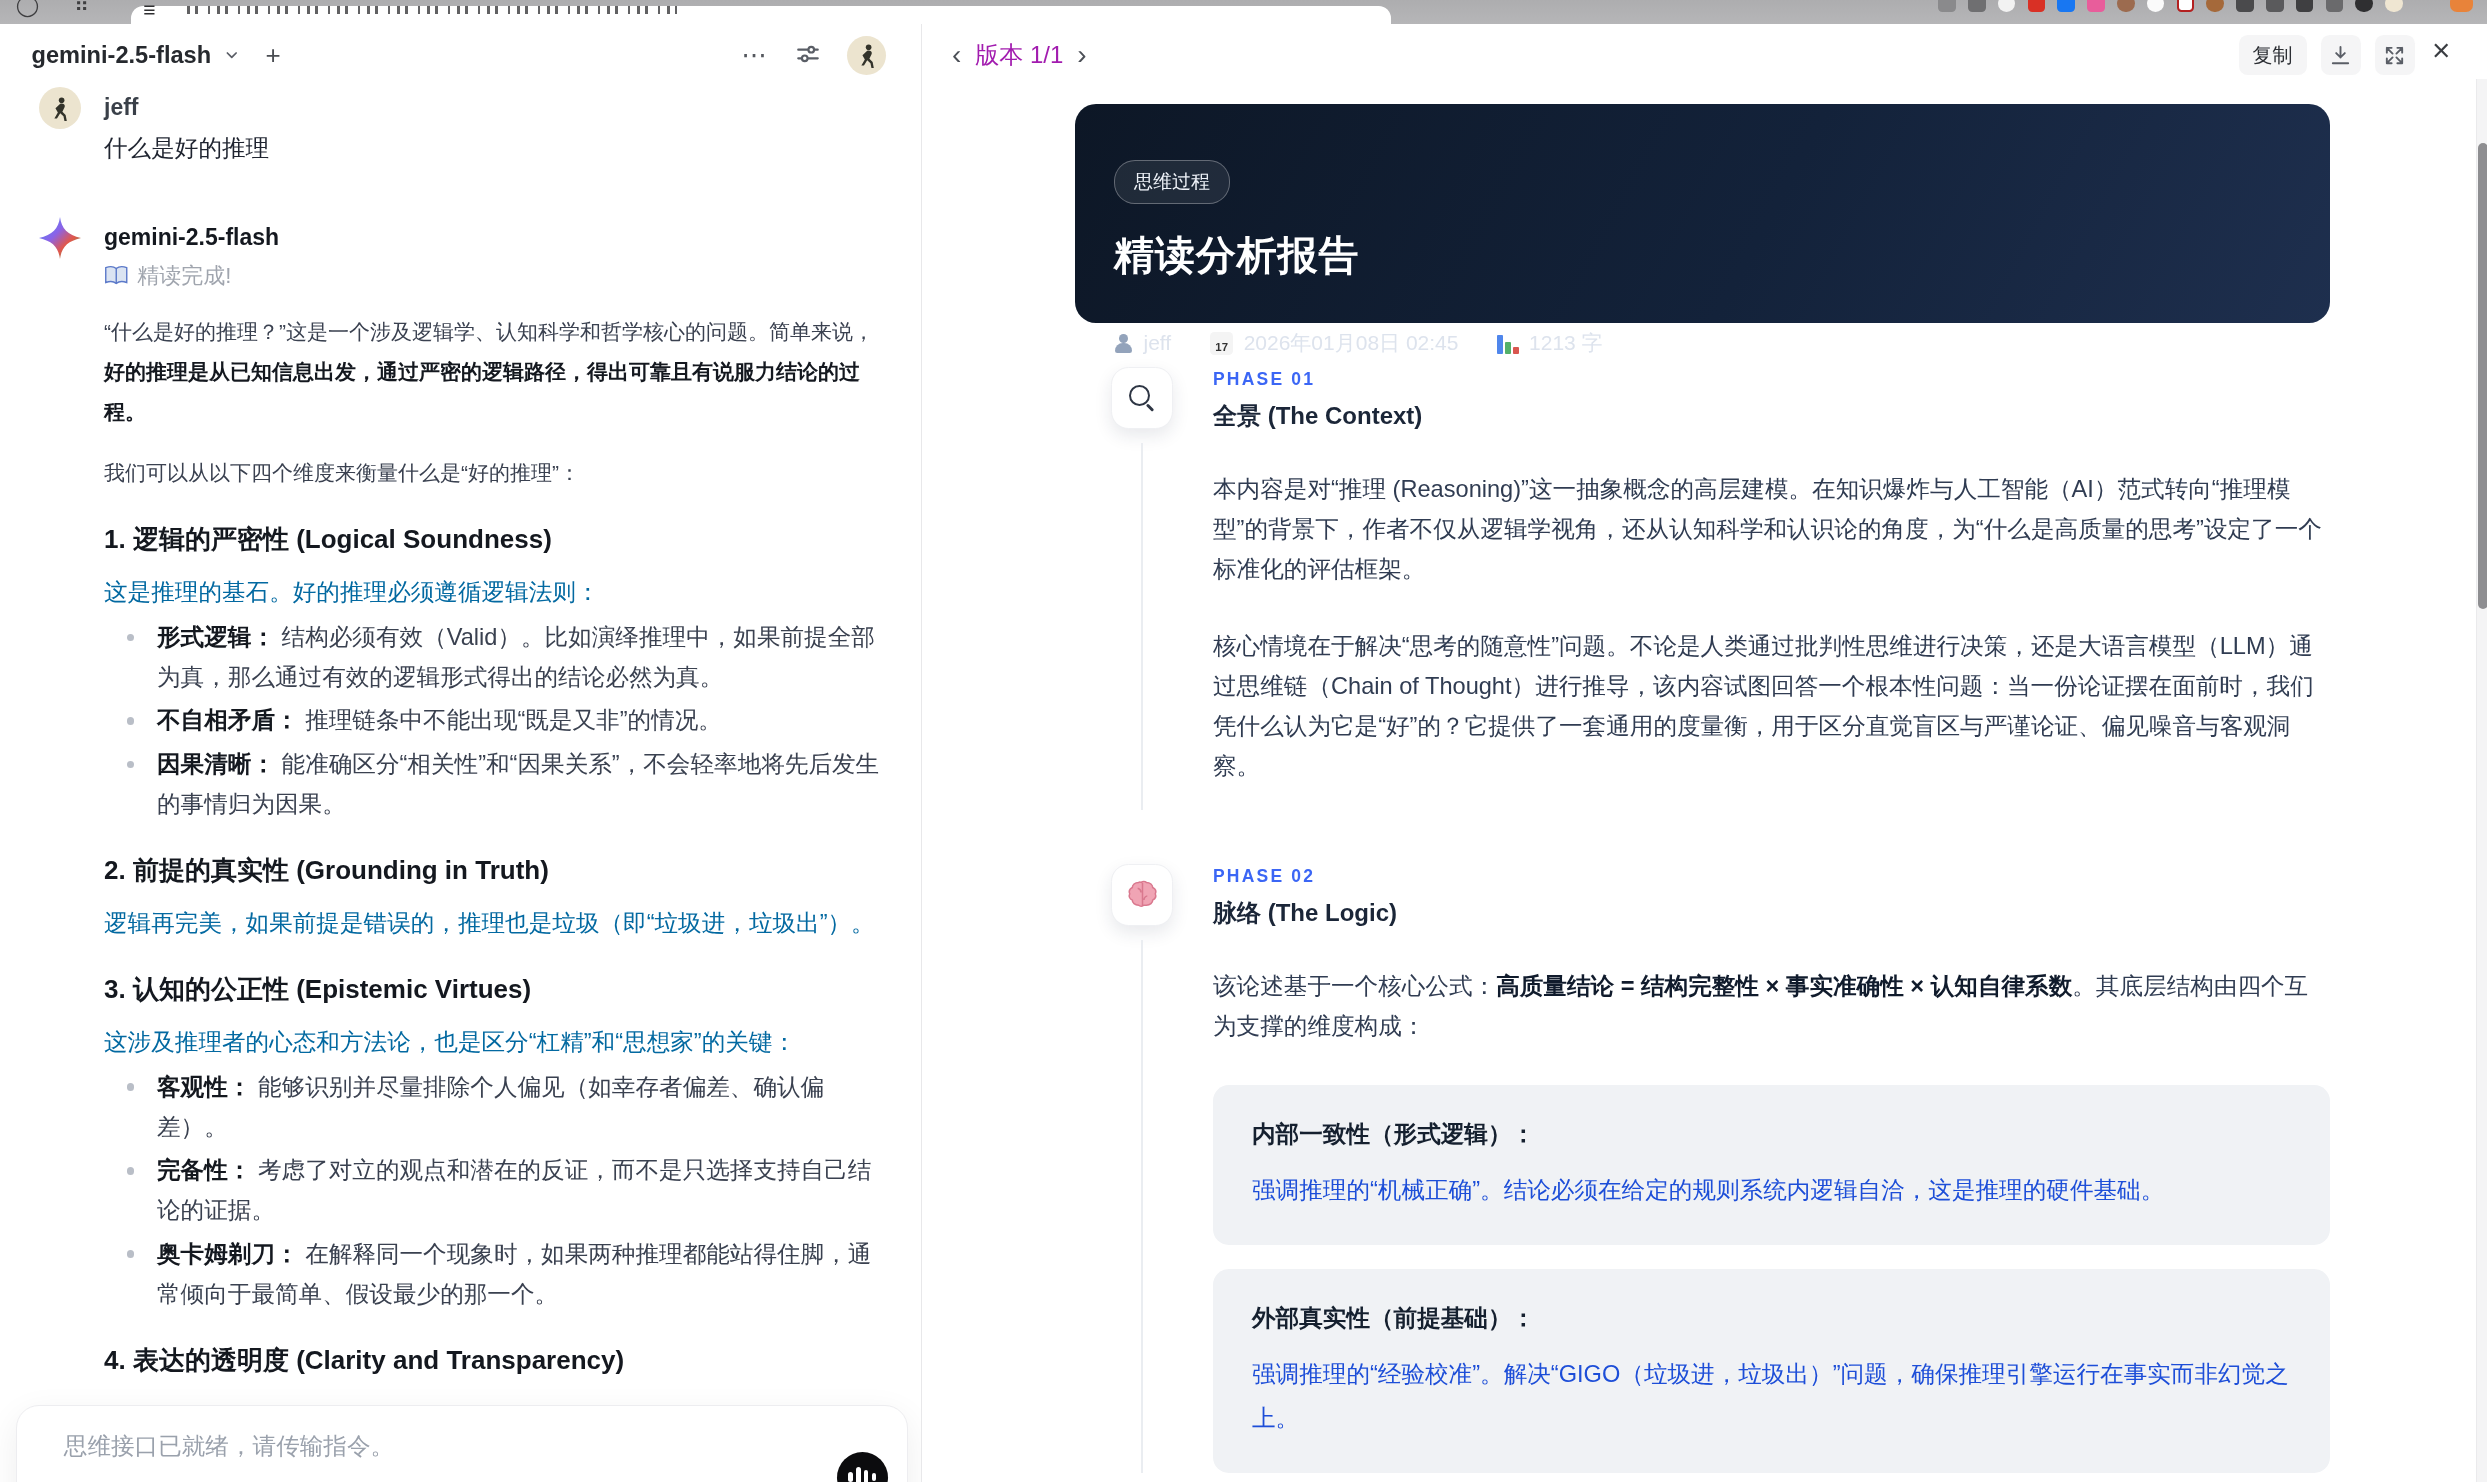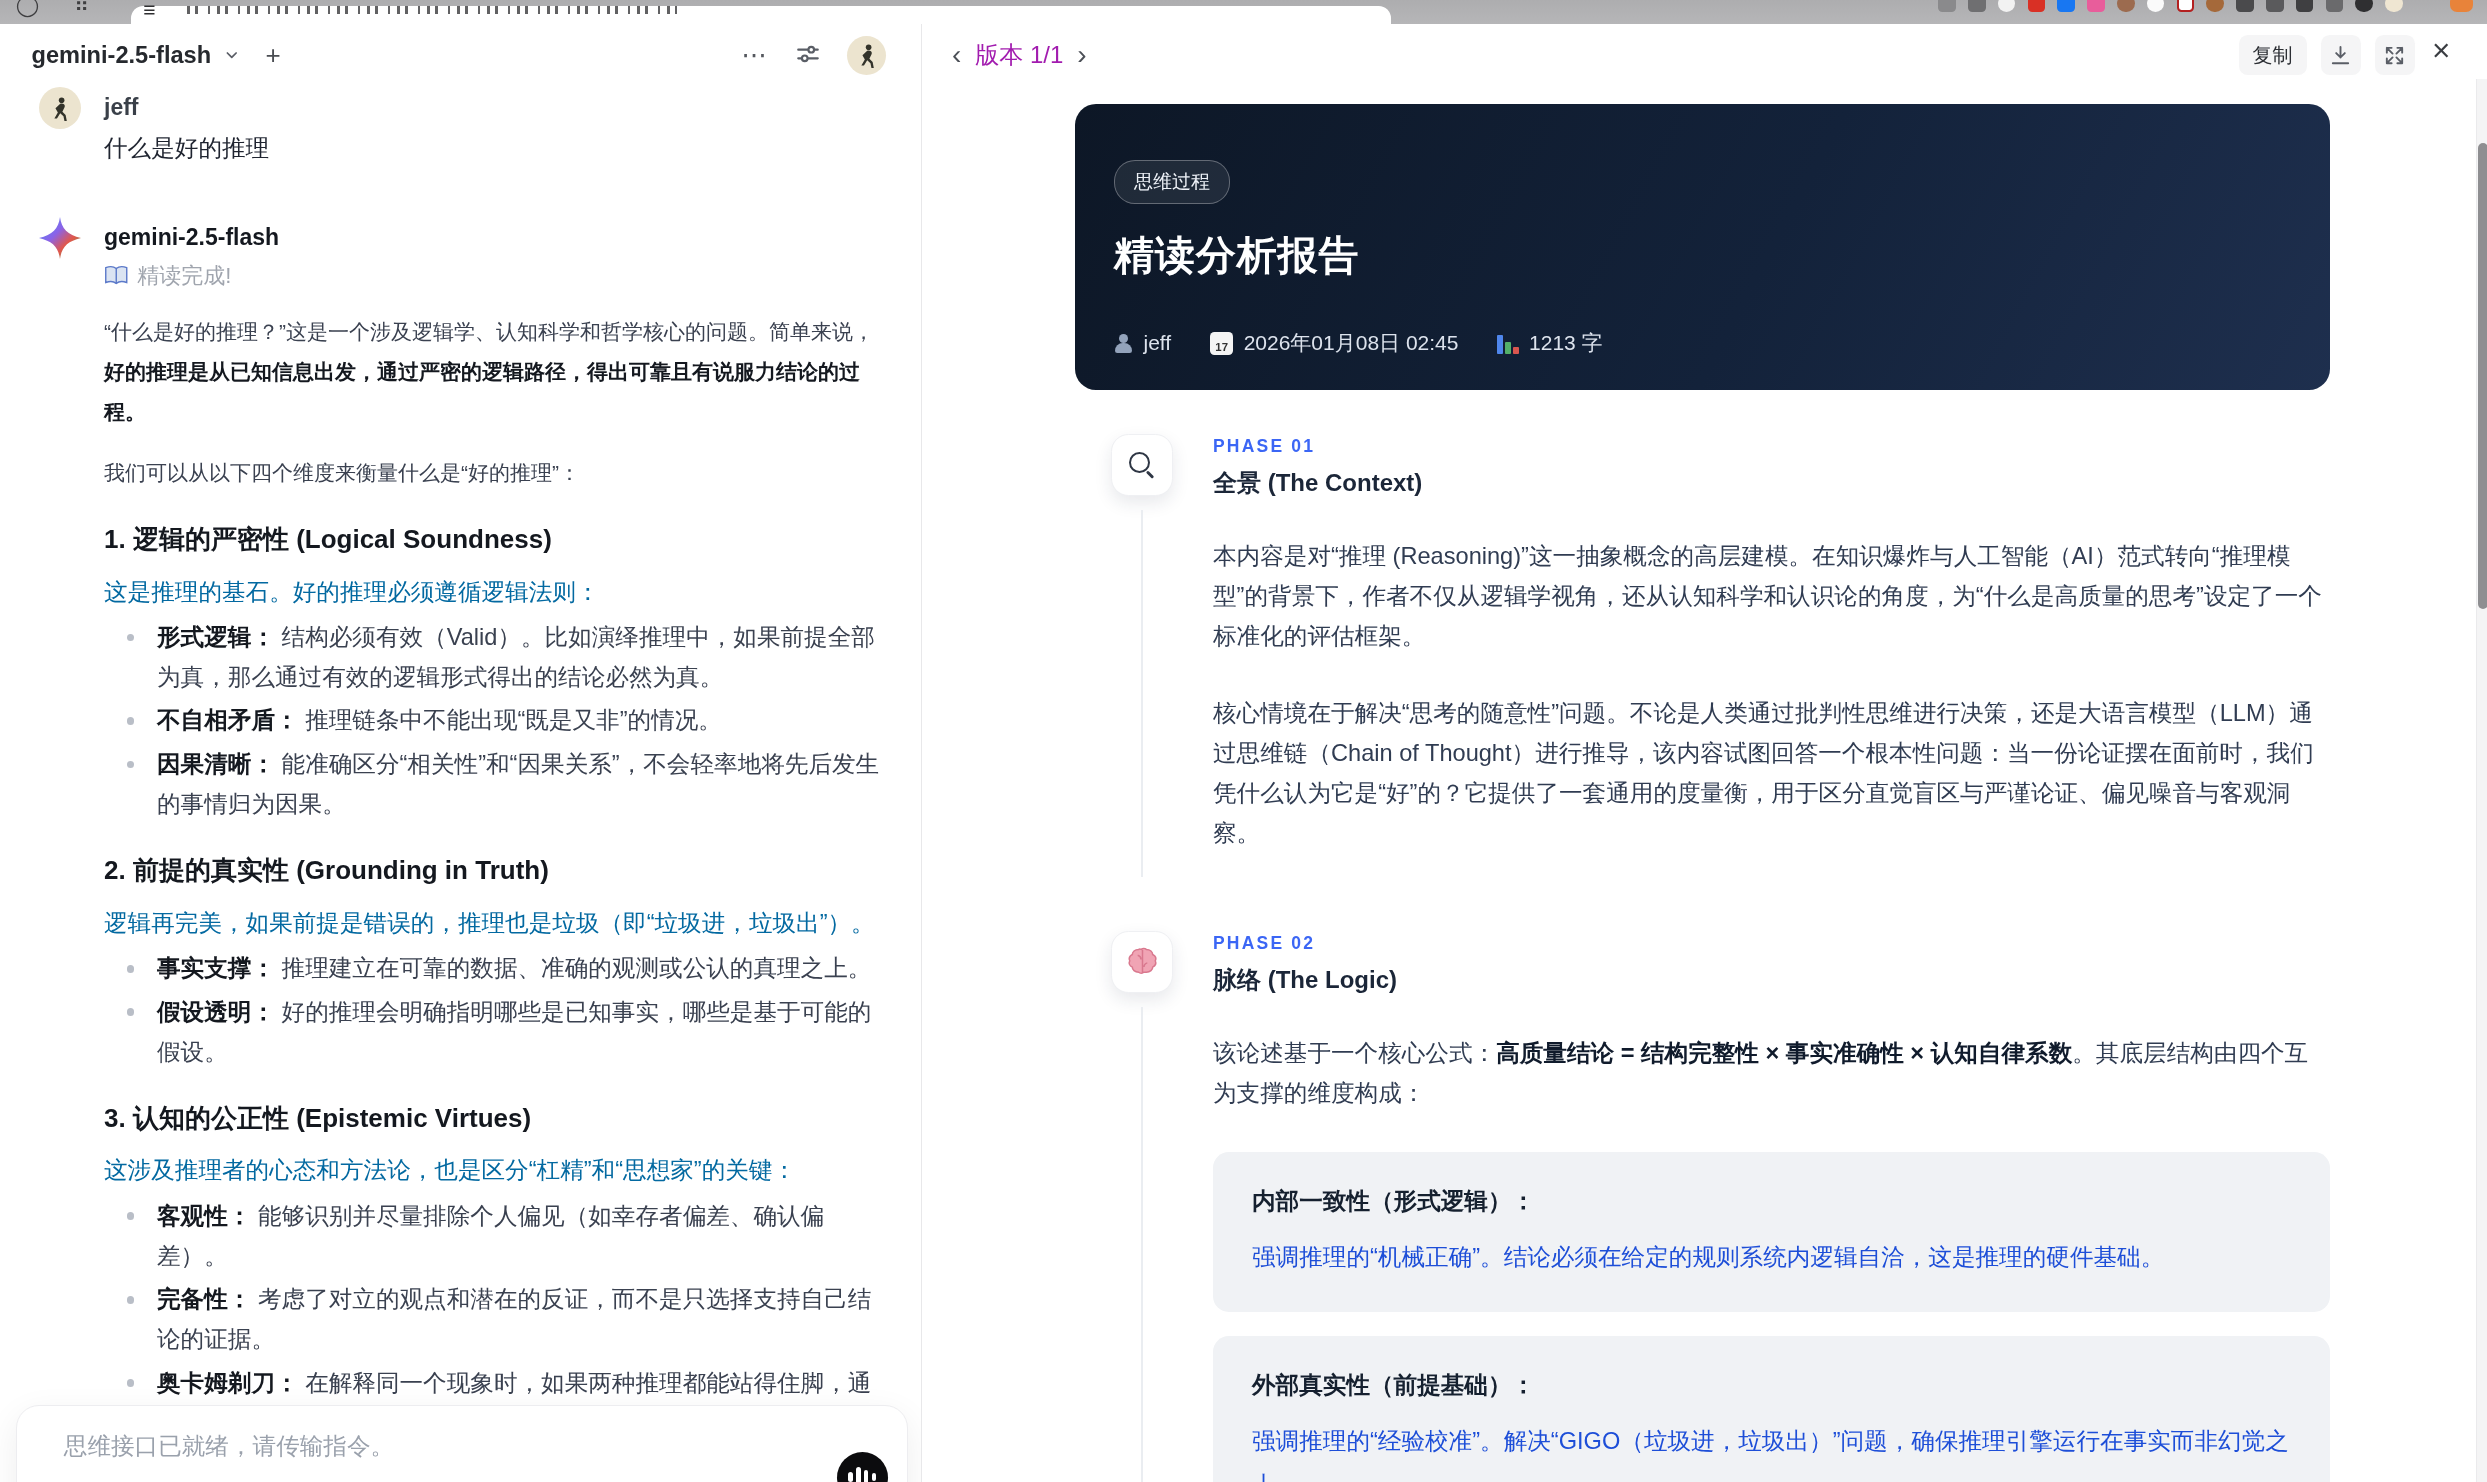--- a/index.html
+++ b/index.html
@@ -58,21 +58,21 @@
   .artifact-header{height:63px;display:flex;align-items:center;padding:0 21px 0 30px;}
   .ver-nav{display:flex;align-items:center;gap:14px;}
   .ver-chev{font-size:28px;color:#4c5057;line-height:1;}
   .ver-label{font-size:24px;color:#a21caf;}
   .art-actions{margin-left:auto;display:flex;align-items:flex-start;gap:14px;margin-right:17.5px;}
   .tool-btn{height:40px;border-radius:8.8px;background:#f5f5f6;display:flex;align-items:center;justify-content:center;padding:0 14px;font-size:20px;color:#2c2f34;}
   .tool-btn.square{width:40px;padding:0;}
   .close-x{font-size:31.5px;color:#3a3d42;line-height:1;margin-left:3.5px;}
 
   .artifact-body{position:relative;padding:17.5px 159px 0 153px;}
-  .hero{height:286px;border-radius:21px;background:linear-gradient(118deg,#0d1726 0%,#13223a 55%,#1e2f4e 100%);padding:56px 39px 0 39px;box-sizing:border-box;}
+  .hero{height:219px;border-radius:21px;background:linear-gradient(118deg,#0d1726 0%,#13223a 55%,#1e2f4e 100%);padding:56px 39px 0 39px;box-sizing:border-box;}
   .hero-badge{display:inline-block;padding:7.9px 19px;border:0.9px solid rgba(255,255,255,.30);border-radius:21px;background:rgba(255,255,255,.08);color:#eef2f8;font-size:19px;}
   .hero-title{margin-top:24.5px;font-size:40px;font-weight:700;color:#ffffff;letter-spacing:0.9px;}
   .hero-meta{margin-top:46px;display:flex;align-items:center;gap:39px;font-size:21px;color:#dde3ed;}
   .meta-item{display:flex;align-items:center;gap:10.5px;}
   .i-bust{position:relative;width:19px;height:19px;}
   .i-bust::before{content:"";position:absolute;left:5.3px;top:0;width:8.8px;height:8.8px;border-radius:50%;background:#93a3bb;}
   .i-bust::after{content:"";position:absolute;left:0.9px;top:9.6px;width:17.5px;height:9.6px;border-radius:8.8px 8.8px 2.6px 2.6px;background:#93a3bb;}
   .i-cal{width:23px;height:23px;background:#f4f4f4;border-radius:4.4px;overflow:hidden;text-align:center;}
   .i-cal .cal-top{height:7px;background:#d9564f;}
   .i-cal .cal-num{font-size:11.4px;font-weight:700;color:#333;line-height:15px;}
@@ -224,30 +224,20 @@
                 <span class="btext"><b>不自相矛盾：</b> <span>推理链条中不能出现“既是又非”的情况。</span></span>
               </div>
             <div class="bullet">
                 <span class="dot"></span>
                 <span class="btext"><b>因果清晰：</b> <span>能准确区分“相关性”和“因果关系”，不会轻率地将先后发生的事情归为因果。</span></span>
               </div>
           </div>
 
           <div class="h3">2. 前提的真实性 (Grounding in Truth)</div>
           <div class="lead">逻辑再完美，如果前提是错误的，推理也是垃圾（即“垃圾进，垃圾出”）。</div>
-          <div class="bullets">
-            <div class="bullet">
-                <span class="dot"></span>
-                <span class="btext"><b>事实支撑：</b> <span>推理建立在可靠的数据、准确的观测或公认的真理之上。</span></span>
-              </div>
-            <div class="bullet">
-                <span class="dot"></span>
-                <span class="btext"><b>假设透明：</b> <span>好的推理会明确指明哪些是已知事实，哪些是基于可能的假设。</span></span>
-              </div>
-          </div>
 
           <div class="h3">3. 认知的公正性 (Epistemic Virtues)</div>
           <div class="lead">这涉及推理者的心态和方法论，也是区分“杠精”和“思想家”的关键：</div>
           <div class="bullets">
             <div class="bullet">
                 <span class="dot"></span>
                 <span class="btext"><b>客观性：</b> <span>能够识别并尽量排除个人偏见（如幸存者偏差、确认偏差）。</span></span>
               </div>
             <div class="bullet">
                 <span class="dot"></span>

